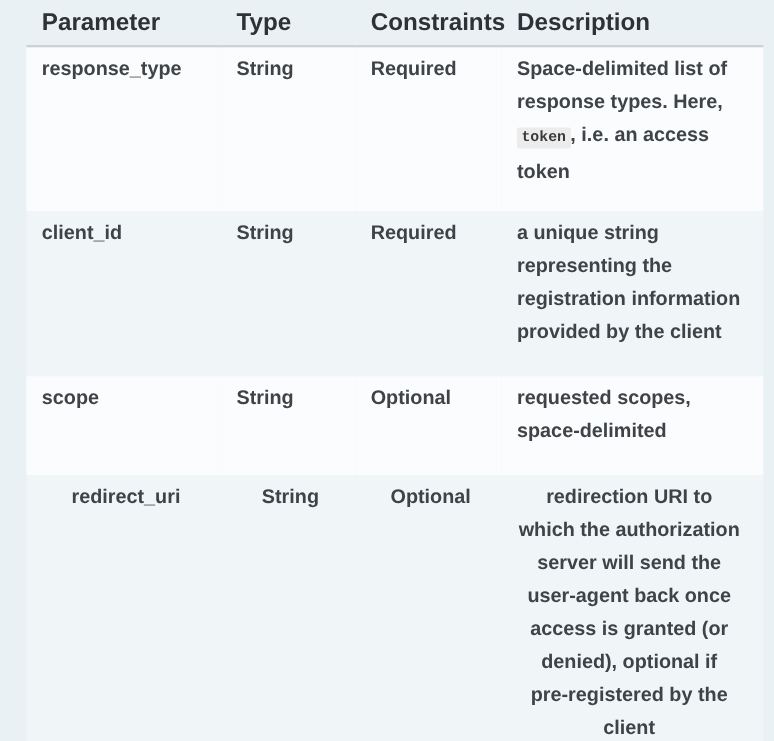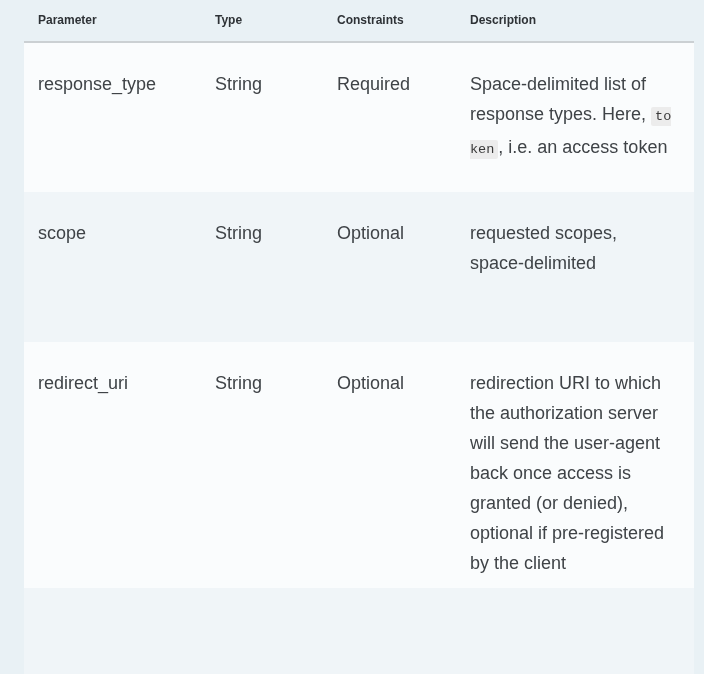--- a/index.html
+++ b/index.html
@@ -33,35 +33,36 @@
     table-layout: fixed;
     margin-left: 24px;
     width: 670px;
   }
   col.c-parameter   { width: 177px; }
   col.c-type        { width: 122px; }
   col.c-constraints { width: 133px; }
   col.c-description { width: 238px; }
   thead th {
     text-align: left;
-    font-size: 12px;
+    font-size: 22px;
     font-weight: bold;
     color: var(--header-text);
     padding: 10px 10px 11px 14px;
     border-bottom: 2px solid var(--header-border);
     height: 42px;
     line-height: 20px;
     vertical-align: middle;
     background: transparent;
   }
   tbody td {
     vertical-align: top;
-    padding: 26px 10px 10px 14px;
+    padding: 4px 10px 10px 14px;
     line-height: 30px;
     color: var(--body-text);
+    font-weight: bold;
   }
   tbody td.col-description { padding-right: 20px; }
   tbody tr:nth-child(1) { height: 150px; }
   tbody tr:nth-child(2) { height: 150px; }
   tbody tr:nth-child(3) { height: 90px; margin-left: 36px; }
   tbody tr:nth-child(4) { height: 240px; text-align: center; }
   tbody tr:nth-child(odd)  td { background: var(--row-odd-bg); }
   tbody tr:nth-child(even) td { background: var(--row-even-bg); }
   code.inline-code {
     font-family: "Liberation Mono", "DejaVu Sans Mono", monospace;
@@ -94,20 +95,26 @@
       </tr>
     </thead>
     <tbody>
         <tr>
           <td class="col-parameter">response_type</td>
           <td class="col-type">String</td>
           <td class="col-constraints">Required</td>
           <td class="col-description">Space-delimited list of response types. Here, <code class="inline-code">token</code>, i.e. an access token</td>
         </tr>
         <tr>
+          <td class="col-parameter">client_id</td>
+          <td class="col-type">String</td>
+          <td class="col-constraints">Required</td>
+          <td class="col-description">a unique string representing the <span class="nw">registration information</span> provided by the client</td>
+        </tr>
+        <tr>
           <td class="col-parameter">scope</td>
           <td class="col-type">String</td>
           <td class="col-constraints">Optional</td>
           <td class="col-description">requested scopes, <span class="nw">space-delimited</span></td>
         </tr>
         <tr>
           <td class="col-parameter">redirect_uri</td>
           <td class="col-type">String</td>
           <td class="col-constraints">Optional</td>
           <td class="col-description">redirection URI to which the authorization server will send the <span class="nw">user-agent</span> back once access is granted (or denied), optional if <span class="nw">pre-registered</span> by the client</td>

